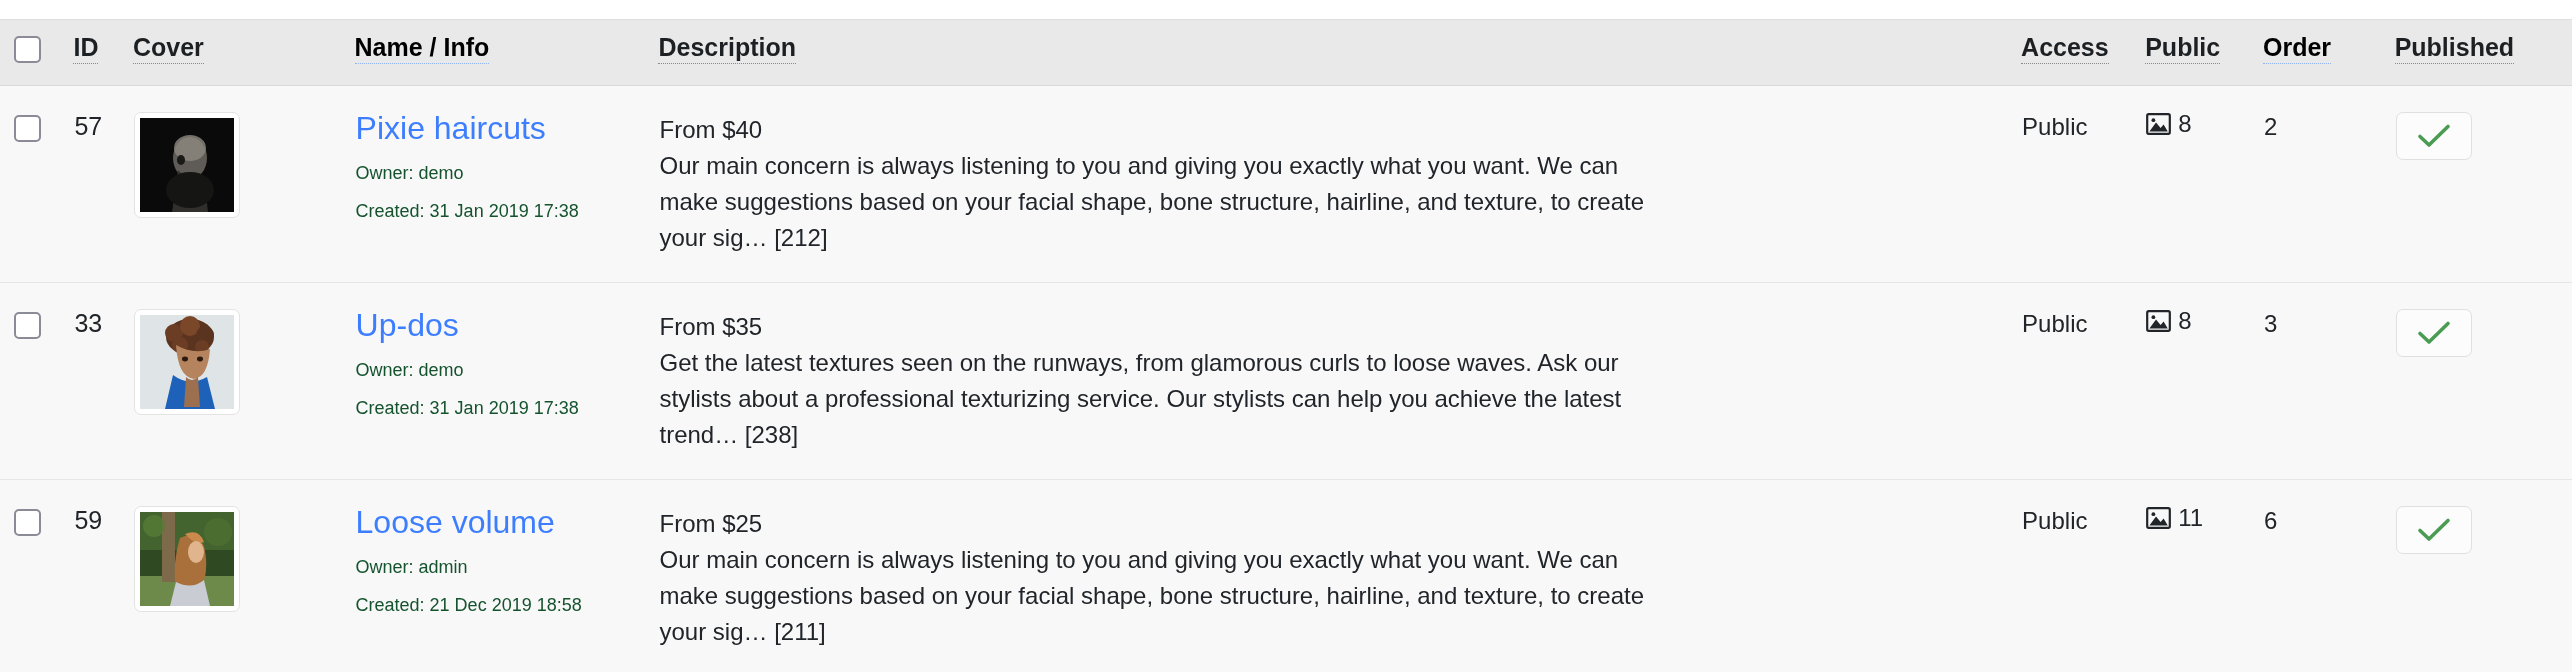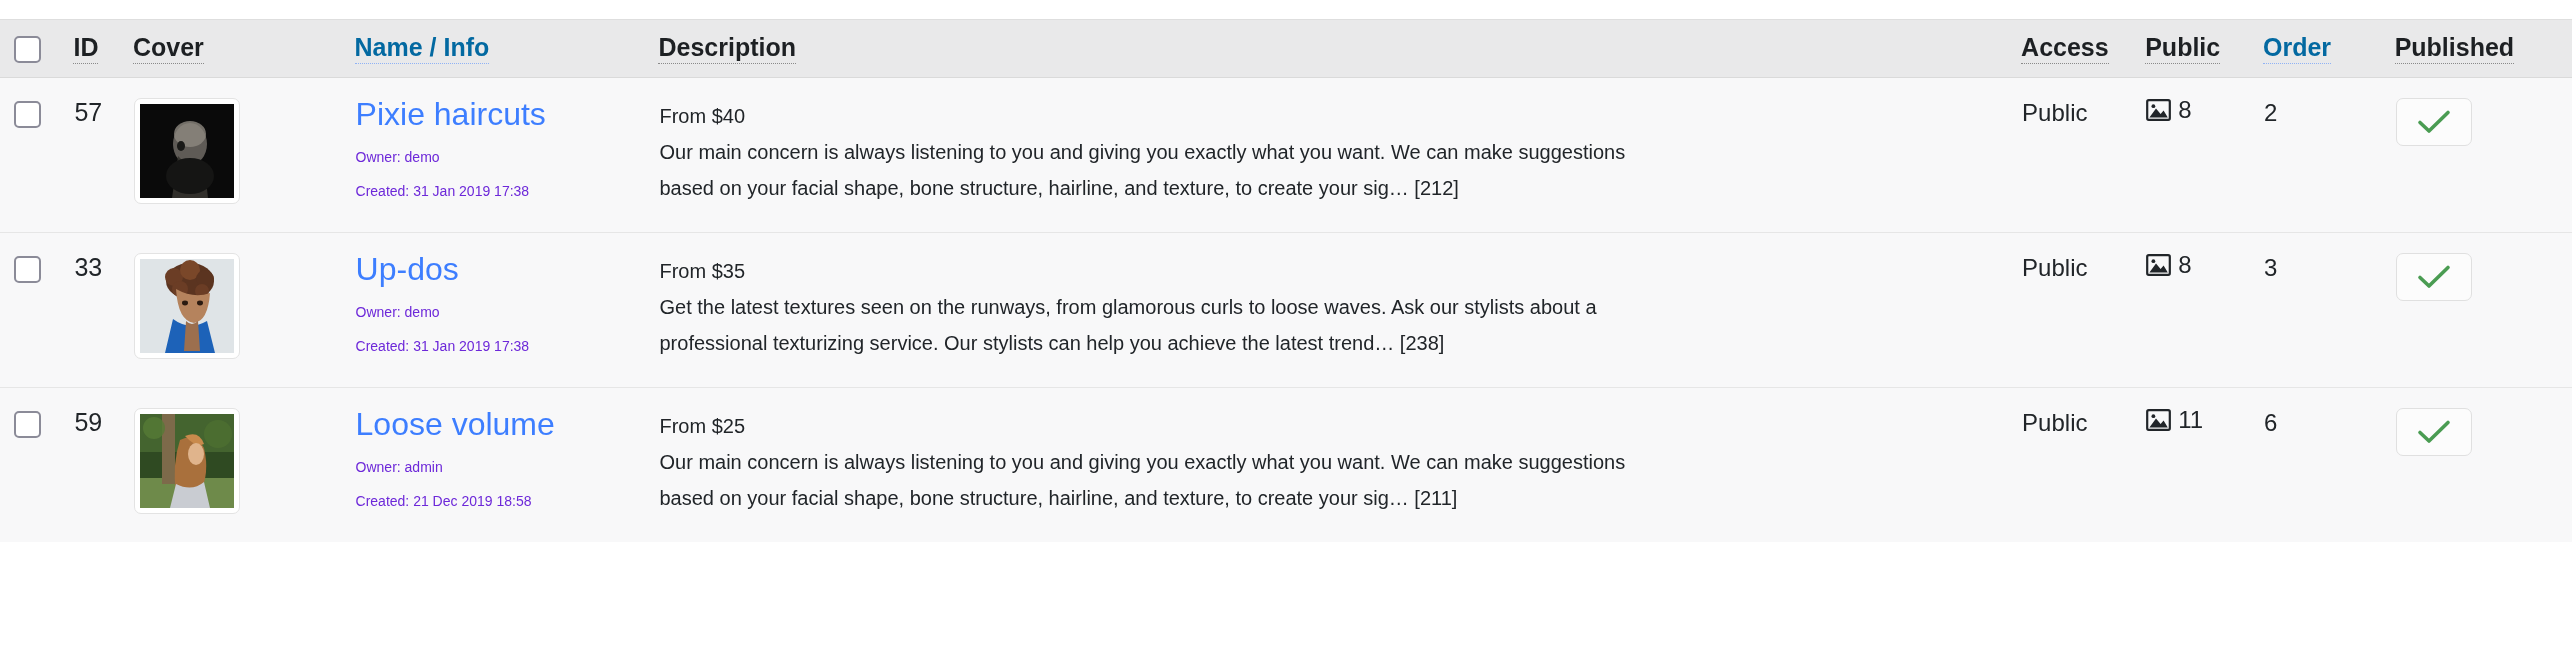--- a/index.html
+++ b/index.html
@@ -27,39 +27,39 @@
     border-collapse: collapse;
     table-layout: fixed;
   }
 
   
   thead tr {
     background: #e9e9ea;
   }
   thead th {
     height: 57px;
-    padding: 0 0 0 0;
+    padding: 0 0 8px 0;
     text-align: left;
     vertical-align: middle;
     font-size: 25px;
     font-weight: bold;
     color: #1d2023;
     border-top: 1px solid #dedede;
     border-bottom: 1px solid #dadada;
     white-space: nowrap;
   }
   th .sorthead {
     display: inline-block;
     border-bottom: 1px dotted #8a8a8a;
     line-height: 1.05;
     padding-bottom: 2px;
     cursor: pointer;
   }
   th .sorthead.active {
-    color: #0369a1;
+    color: #000000;
     border-bottom-color: #8fb2f5;
   }
 
   
   .c-check     { width: 58px;  padding-left: 14px !important; }
   .c-id        { width: 47px; }
   .c-cover     { width: 175px; }
   .c-name      { width: 240px; }
   .c-desc      { width: 1076px; }
   .c-access    { width: 98px; }
@@ -67,21 +67,21 @@
   .c-order     { width: 104px; }
   .c-published { width: 140px; }
 
   
   tbody td {
     vertical-align: top;
     font-size: 25px;
     color: #212529;
     border-bottom: 1px solid #e6e6e6;
     background: #f8f8f9;
-    padding-top: 20px;
+    padding-top: 26px;
     padding-bottom: 26px;
   }
   tbody tr:last-child td { border-bottom: none; }
 
   
   .cbox {
     width: 27px;
     height: 27px;
     border: 2.5px solid #8b8b98;
     border-radius: 5px;
@@ -122,30 +122,30 @@
   .name-link {
     display: block;
     font-size: 32px;
     color: #3d7eff;
     text-decoration: none;
     line-height: 1;
     cursor: pointer;
     white-space: nowrap;
   }
   .meta {
-    font-size: 14px;
-    color: #6d28d9;
+    font-size: 18px;
+    color: #14532d;
     line-height: 1;
     margin-top: 20px;
     white-space: nowrap;
   }
 
   
   .desc {
-    font-size: 20px;
+    font-size: 24px;
     line-height: 36px;
     color: #212529;
     max-width: 1010px;
   }
   .desc .price { display: block; }
 
   
   .access-val { font-size: 24px; line-height: 1; color: #212529; }
 
   

